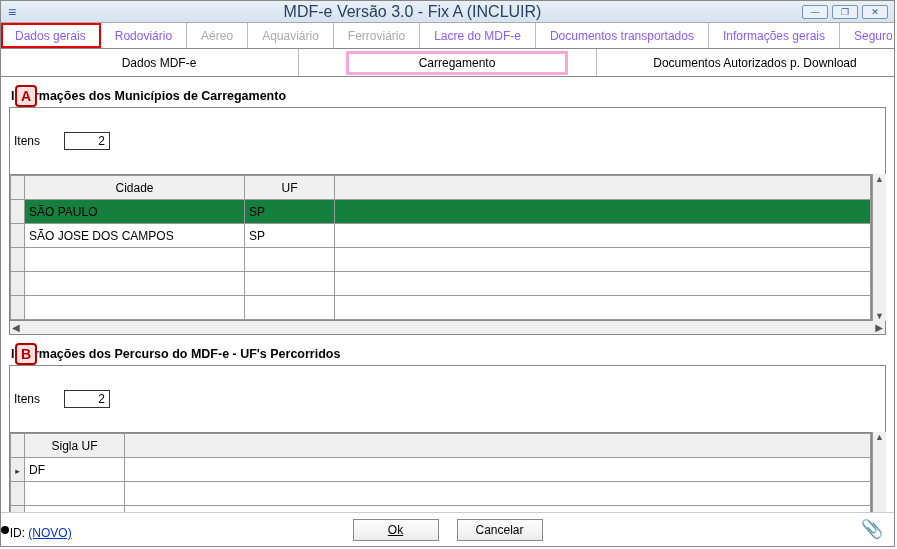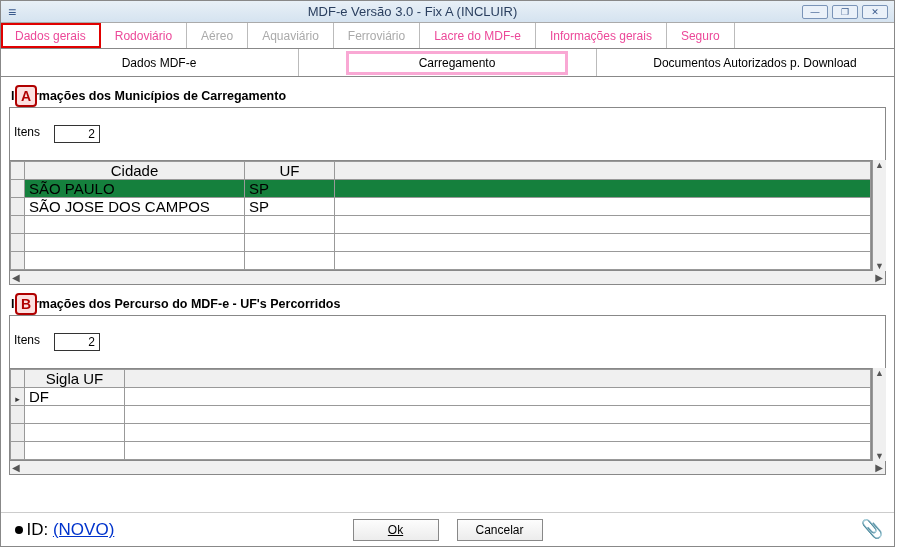--- a/index.html
+++ b/index.html
@@ -32,21 +32,21 @@
     width: 22px;
     text-align: center;
     color: #3a5a8c;
     font-size: 14px;
     line-height: 18px;
   }
   .titlebar .title {
     flex: 1;
     text-align: center;
     color: #2a3f5f;
-    font-size: 13px;
+    font-size: 16px;
   }
   .window-controls {
     display: flex;
     gap: 4px;
     padding-right: 6px;
   }
   .wc-btn {
     width: 26px;
     height: 14px;
     border: 1px solid #7a94b8;
@@ -62,21 +62,21 @@
     display: flex;
     border-bottom: 1px solid #888;
     background: #fff;
     height: 26px;
   }
   .tab-main {
     padding: 4px 14px;
     border-right: 1px solid #bbb;
     display: flex;
     align-items: center;
-    color: #ec4899;
+    color: #8b5cf6;
     cursor: default;
     font-size: 12px;
     white-space: nowrap;
   }
   .tab-main.disabled { color: #aaa; }
   .tab-main.selected {
     outline: 2px solid #e00000;
     outline-offset: -2px;
   }
   .subtabstrip {
@@ -127,25 +127,25 @@
     position: relative;
   }
   .section-title {
     font-weight: bold;
     font-size: 12.5px;
     margin: 6px 0 4px 2px;
     padding-left: 0;
   }
   .itens-row {
     display: flex;
-    align-items: flex-start;
-    gap: 14px;
+    align-items: center;
+    gap: 24px;
     border: 1px solid #888;
     border-bottom: none;
-    padding: 17px 4px;
+    padding: 24px 4px;
   }
   .itens-row label { font-size: 12px; }
   .itens-row input {
     width: 46px;
     height: 18px;
     border: 1px solid #333;
     text-align: right;
     padding-right: 4px;
     font-family: inherit;
     font-size: 12px;
@@ -154,22 +154,22 @@
     border: 1px solid #888;
     position: relative;
   }
   .grid {
     width: 100%;
     border-collapse: collapse;
     table-layout: fixed;
   }
   .grid th, .grid td {
     border: 1px solid #999;
-    font-size: 15px;
-    height: 18px;
+    font-size: 12px;
+    height: 24px;
     text-align: left;
     padding: 0 4px;
     overflow: hidden;
     white-space: nowrap;
   }
   .grid th {
     background: #f0f0f0;
     text-align: center;
     font-weight: normal;
   }
@@ -224,23 +224,23 @@
     border: 1px solid #888;
     background: linear-gradient(#fdfdfd, #ececec);
     font-size: 12px;
     display: flex;
     align-items: center;
     justify-content: center;
   }
   .btn .u { text-decoration: underline; }
   .statusbar {
     position: absolute;
-    left: 16px;
+    left: 2px;
     bottom: 6px;
-    font-size: 17px;
+    font-size: 12px;
   }
   .statusbar a { color: #0033cc; text-decoration: underline; }
   .clip-icon {
     position: absolute;
     right: 10px;
     bottom: 6px;
     font-size: 18px;
     color: #555;
   }
   .record-dot {
@@ -267,20 +267,21 @@
     </div>
   </div>
 
   <div class="tabstrip-main">
     <div class="tab-main selected">Dados gerais</div>
     <div class="tab-main">Rodoviário</div>
     <div class="tab-main disabled">Aéreo</div>
     <div class="tab-main disabled">Aquaviário</div>
     <div class="tab-main disabled">Ferroviário</div>
     <div class="tab-main">Lacre do MDF-e</div>
+    <div class="tab-main">Documentos transportados</div>
     <div class="tab-main">Informações gerais</div>
     <div class="tab-main">Seguro</div>
   </div>
 
   <div class="subtabstrip">
     <div class="subtab">
       <span>Dados MDF-e</span>
     </div>
     <div class="subtab selected">
       <span class="subtab-inner">Carregamento</span>

